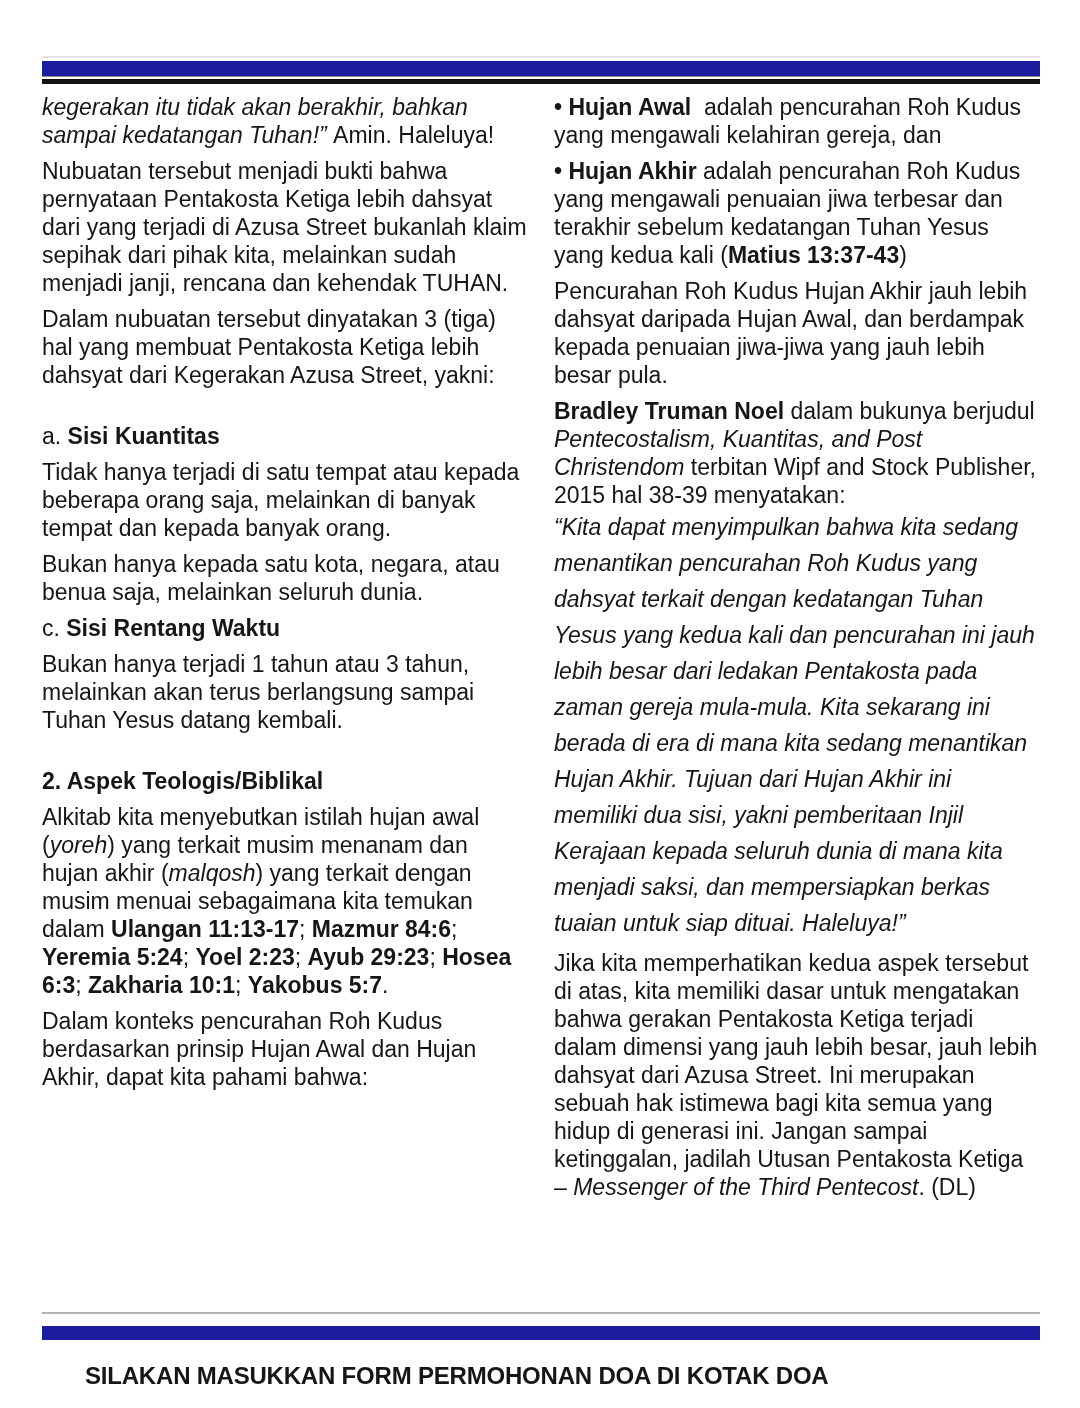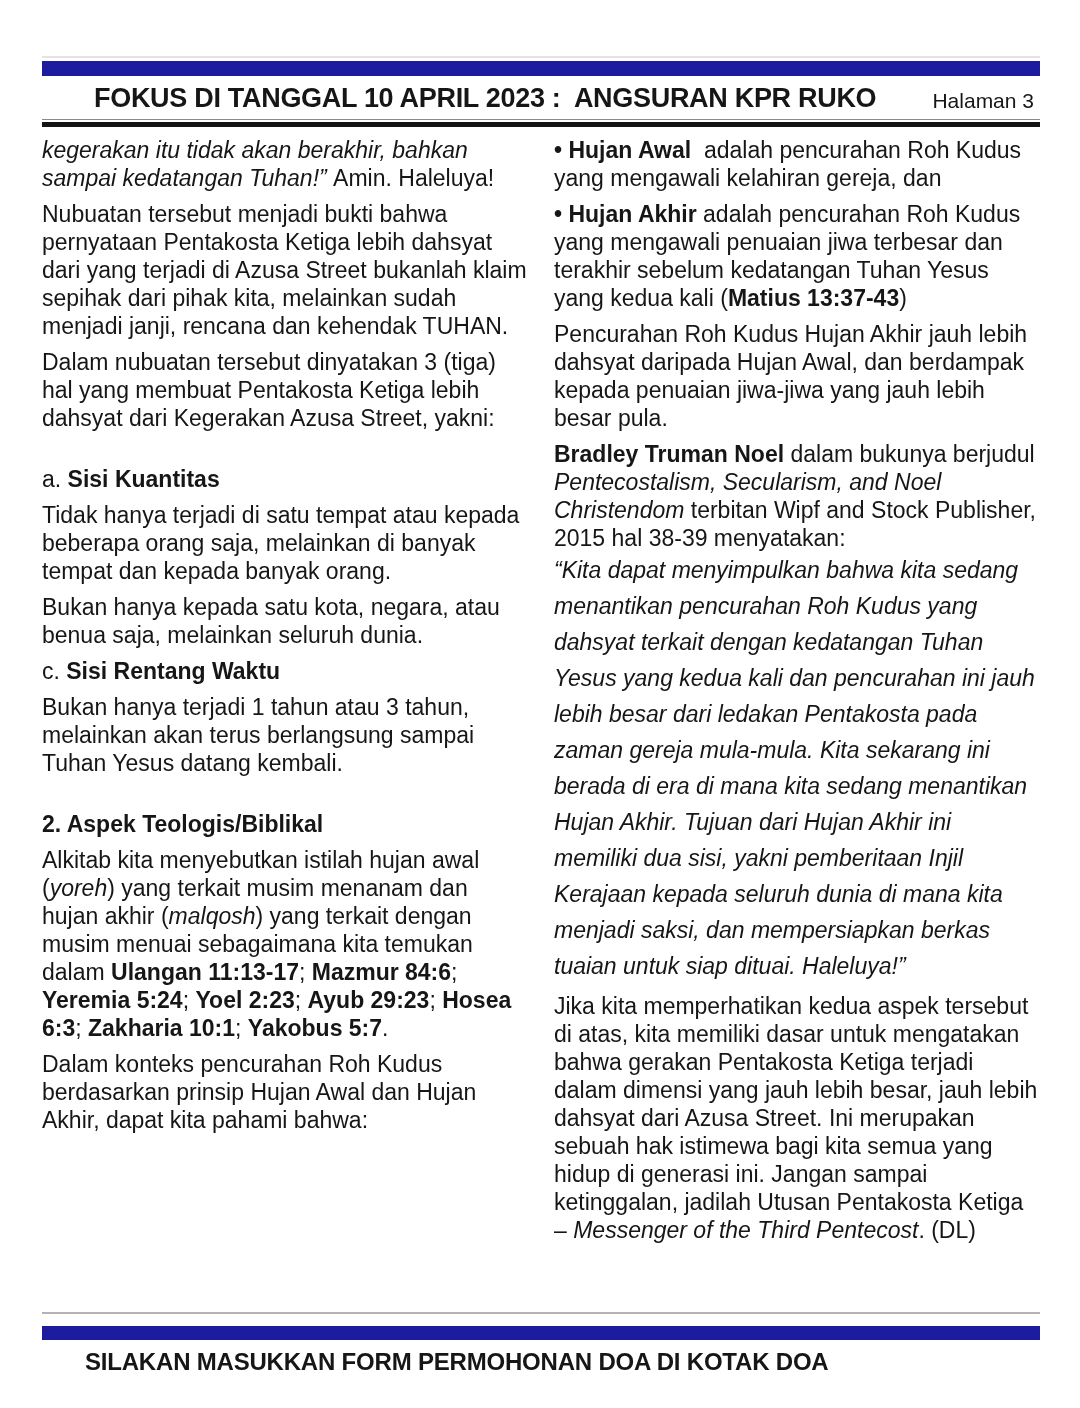--- a/index.html
+++ b/index.html
@@ -29,34 +29,30 @@
   .para span{white-space:pre-wrap;}
   .b{font-weight:bold;}
   .i{font-style:italic;margin-top:38px;}
   .mt-lg{margin-top:33px;}
   .tight{margin-bottom:0;}
   .quote{line-height:36px;}
   .source{font-size:24px;margin-top:22px;}
   .footer{position:absolute;left:42px;right:40px;top:1312px;}
   .footer-gray-line{height:2px;background:#b3b3b3;}
   .footer-blue-bar{height:14px;background:var(--accent,#1d1b9e);margin-top:12px;}
-  .footer-text{font-weight:bold;font-size:24px;letter-spacing:-0.2px;padding:8px 0 0 43px;}
+  .footer-text{font-weight:bold;font-size:24px;letter-spacing:-0.2px;padding:22px 0 0 43px;}
 </style>
 </head>
 <body>
 
 <div class="page" style="--accent: #1d1b9e;">
   <div class="top-spacer"></div>
   <div class="inner">
     <div class="top-fade-line"></div>
     <div class="top-blue-bar"></div>
-    <div class="header-row">
-      <div class="header-title">FOKUS DI TANGGAL 10 APRIL 2023 :  ANGSURAN KPR RUKO</div>
-      <div class="header-page">Halaman 3</div>
-    </div>
     <div class="header-rule-thin"></div>
     <div class="header-rule-thick"></div>
 
     <div class="columns">
       <div class="col">
           <p class="para"><span class="i">kegerakan itu tidak akan berakhir, bahkan sampai kedatangan Tuhan!” </span><span>Amin. Haleluya!</span></p>
           <p class="para"><span>Nubuatan tersebut menjadi bukti bahwa pernyataan Pentakosta Ketiga lebih dahsyat dari yang terjadi di Azusa Street bukanlah klaim sepihak dari pihak kita, melainkan sudah menjadi janji, rencana dan kehendak TUHAN.</span></p>
           <p class="para"><span>Dalam nubuatan tersebut dinyatakan 3 (tiga) hal yang membuat Pentakosta Ketiga lebih dahsyat dari Kegerakan Azusa Street, yakni:</span></p>
           <p class="para mt-lg"><span>a. </span><span class="b">Sisi Kuantitas</span></p>
           <p class="para"><span>Tidak hanya terjadi di satu tempat atau kepada beberapa orang saja, melainkan di banyak tempat dan kepada banyak orang.</span></p>
@@ -64,21 +60,21 @@
           <p class="para"><span>c. </span><span class="b">Sisi Rentang Waktu</span></p>
           <p class="para"><span>Bukan hanya terjadi 1 tahun atau 3 tahun, melainkan akan terus berlangsung sampai Tuhan Yesus datang kembali.</span></p>
           <p class="para mt-lg"><span class="b">2. Aspek Teologis/Biblikal</span></p>
           <p class="para"><span>Alkitab kita menyebutkan istilah hujan awal (</span><span class="i">yoreh</span><span>) yang terkait musim menanam dan hujan akhir (</span><span class="i">malqosh</span><span>) yang terkait dengan musim menuai sebagaimana kita temukan dalam </span><span class="b">Ulangan 11:13-17</span><span>; </span><span class="b">Mazmur 84:6</span><span>; </span><span class="b">Yeremia 5:24</span><span>; </span><span class="b">Yoel 2:23</span><span>; </span><span class="b">Ayub 29:23</span><span>; </span><span class="b">Hosea 6:3</span><span>; </span><span class="b">Zakharia 10:1</span><span>; </span><span class="b">Yakobus 5:7</span><span>.</span></p>
           <p class="para"><span>Dalam konteks pencurahan Roh Kudus berdasarkan prinsip Hujan Awal dan Hujan Akhir, dapat kita pahami bahwa:</span></p>
         </div>
       <div class="col">
           <p class="para"><span class="b">• </span><span class="b">Hujan Awal</span><span>  adalah pencurahan Roh Kudus yang mengawali kelahiran gereja, dan</span></p>
           <p class="para"><span class="b">• </span><span class="b">Hujan Akhir</span><span> adalah pencurahan Roh Kudus yang mengawali penuaian jiwa terbesar dan terakhir sebelum kedatangan Tuhan Yesus yang kedua kali (</span><span class="b">Matius 13:37-43</span><span>)</span></p>
           <p class="para"><span>Pencurahan Roh Kudus Hujan Akhir jauh lebih dahsyat daripada Hujan Awal, dan berdampak kepada penuaian jiwa-jiwa yang jauh lebih besar pula.</span></p>
-          <p class="para tight"><span class="b">Bradley Truman Noel</span><span> dalam bukunya berjudul </span><span class="i">Pentecostalism, Secularism, and Noel Christendom</span><span> terbitan Wipf and Stock Publisher, 2015 hal 38-39 menyatakan:</span></p>
+          <p class="para tight"><span class="b">Bradley Truman Noel</span><span> dalam bukunya berjudul </span><span class="i">Pentecostalism, Kuantitas, and Post Christendom</span><span> terbitan Wipf and Stock Publisher, 2015 hal 38-39 menyatakan:</span></p>
           <p class="para quote"><span class="i">“Kita dapat menyimpulkan bahwa kita sedang menantikan pencurahan Roh Kudus yang dahsyat terkait dengan kedatangan Tuhan Yesus yang kedua kali dan pencurahan ini jauh lebih besar dari ledakan Pentakosta pada zaman gereja mula-mula. Kita sekarang ini berada di era di mana kita sedang menantikan Hujan Akhir. Tujuan dari Hujan Akhir ini memiliki dua sisi, yakni pemberitaan Injil Kerajaan kepada seluruh dunia di mana kita menjadi saksi, dan mempersiapkan berkas tuaian untuk siap dituai. Haleluya!”</span></p>
           <p class="para"><span>Jika kita memperhatikan kedua aspek tersebut di atas, kita memiliki dasar untuk mengatakan bahwa gerakan Pentakosta Ketiga terjadi dalam dimensi yang jauh lebih besar, jauh lebih dahsyat dari Azusa Street. Ini merupakan sebuah hak istimewa bagi kita semua yang hidup di generasi ini. Jangan sampai ketinggalan, jadilah Utusan Pentakosta Ketiga – </span><span class="i">Messenger of the Third Pentecost</span><span>. (DL)</span></p>
         </div>
     </div>
   </div>
 
   <div class="footer">
     <div class="footer-gray-line"></div>
     <div class="footer-blue-bar"></div>
     <div class="footer-text">SILAKAN MASUKKAN FORM PERMOHONAN DOA DI KOTAK DOA</div>

